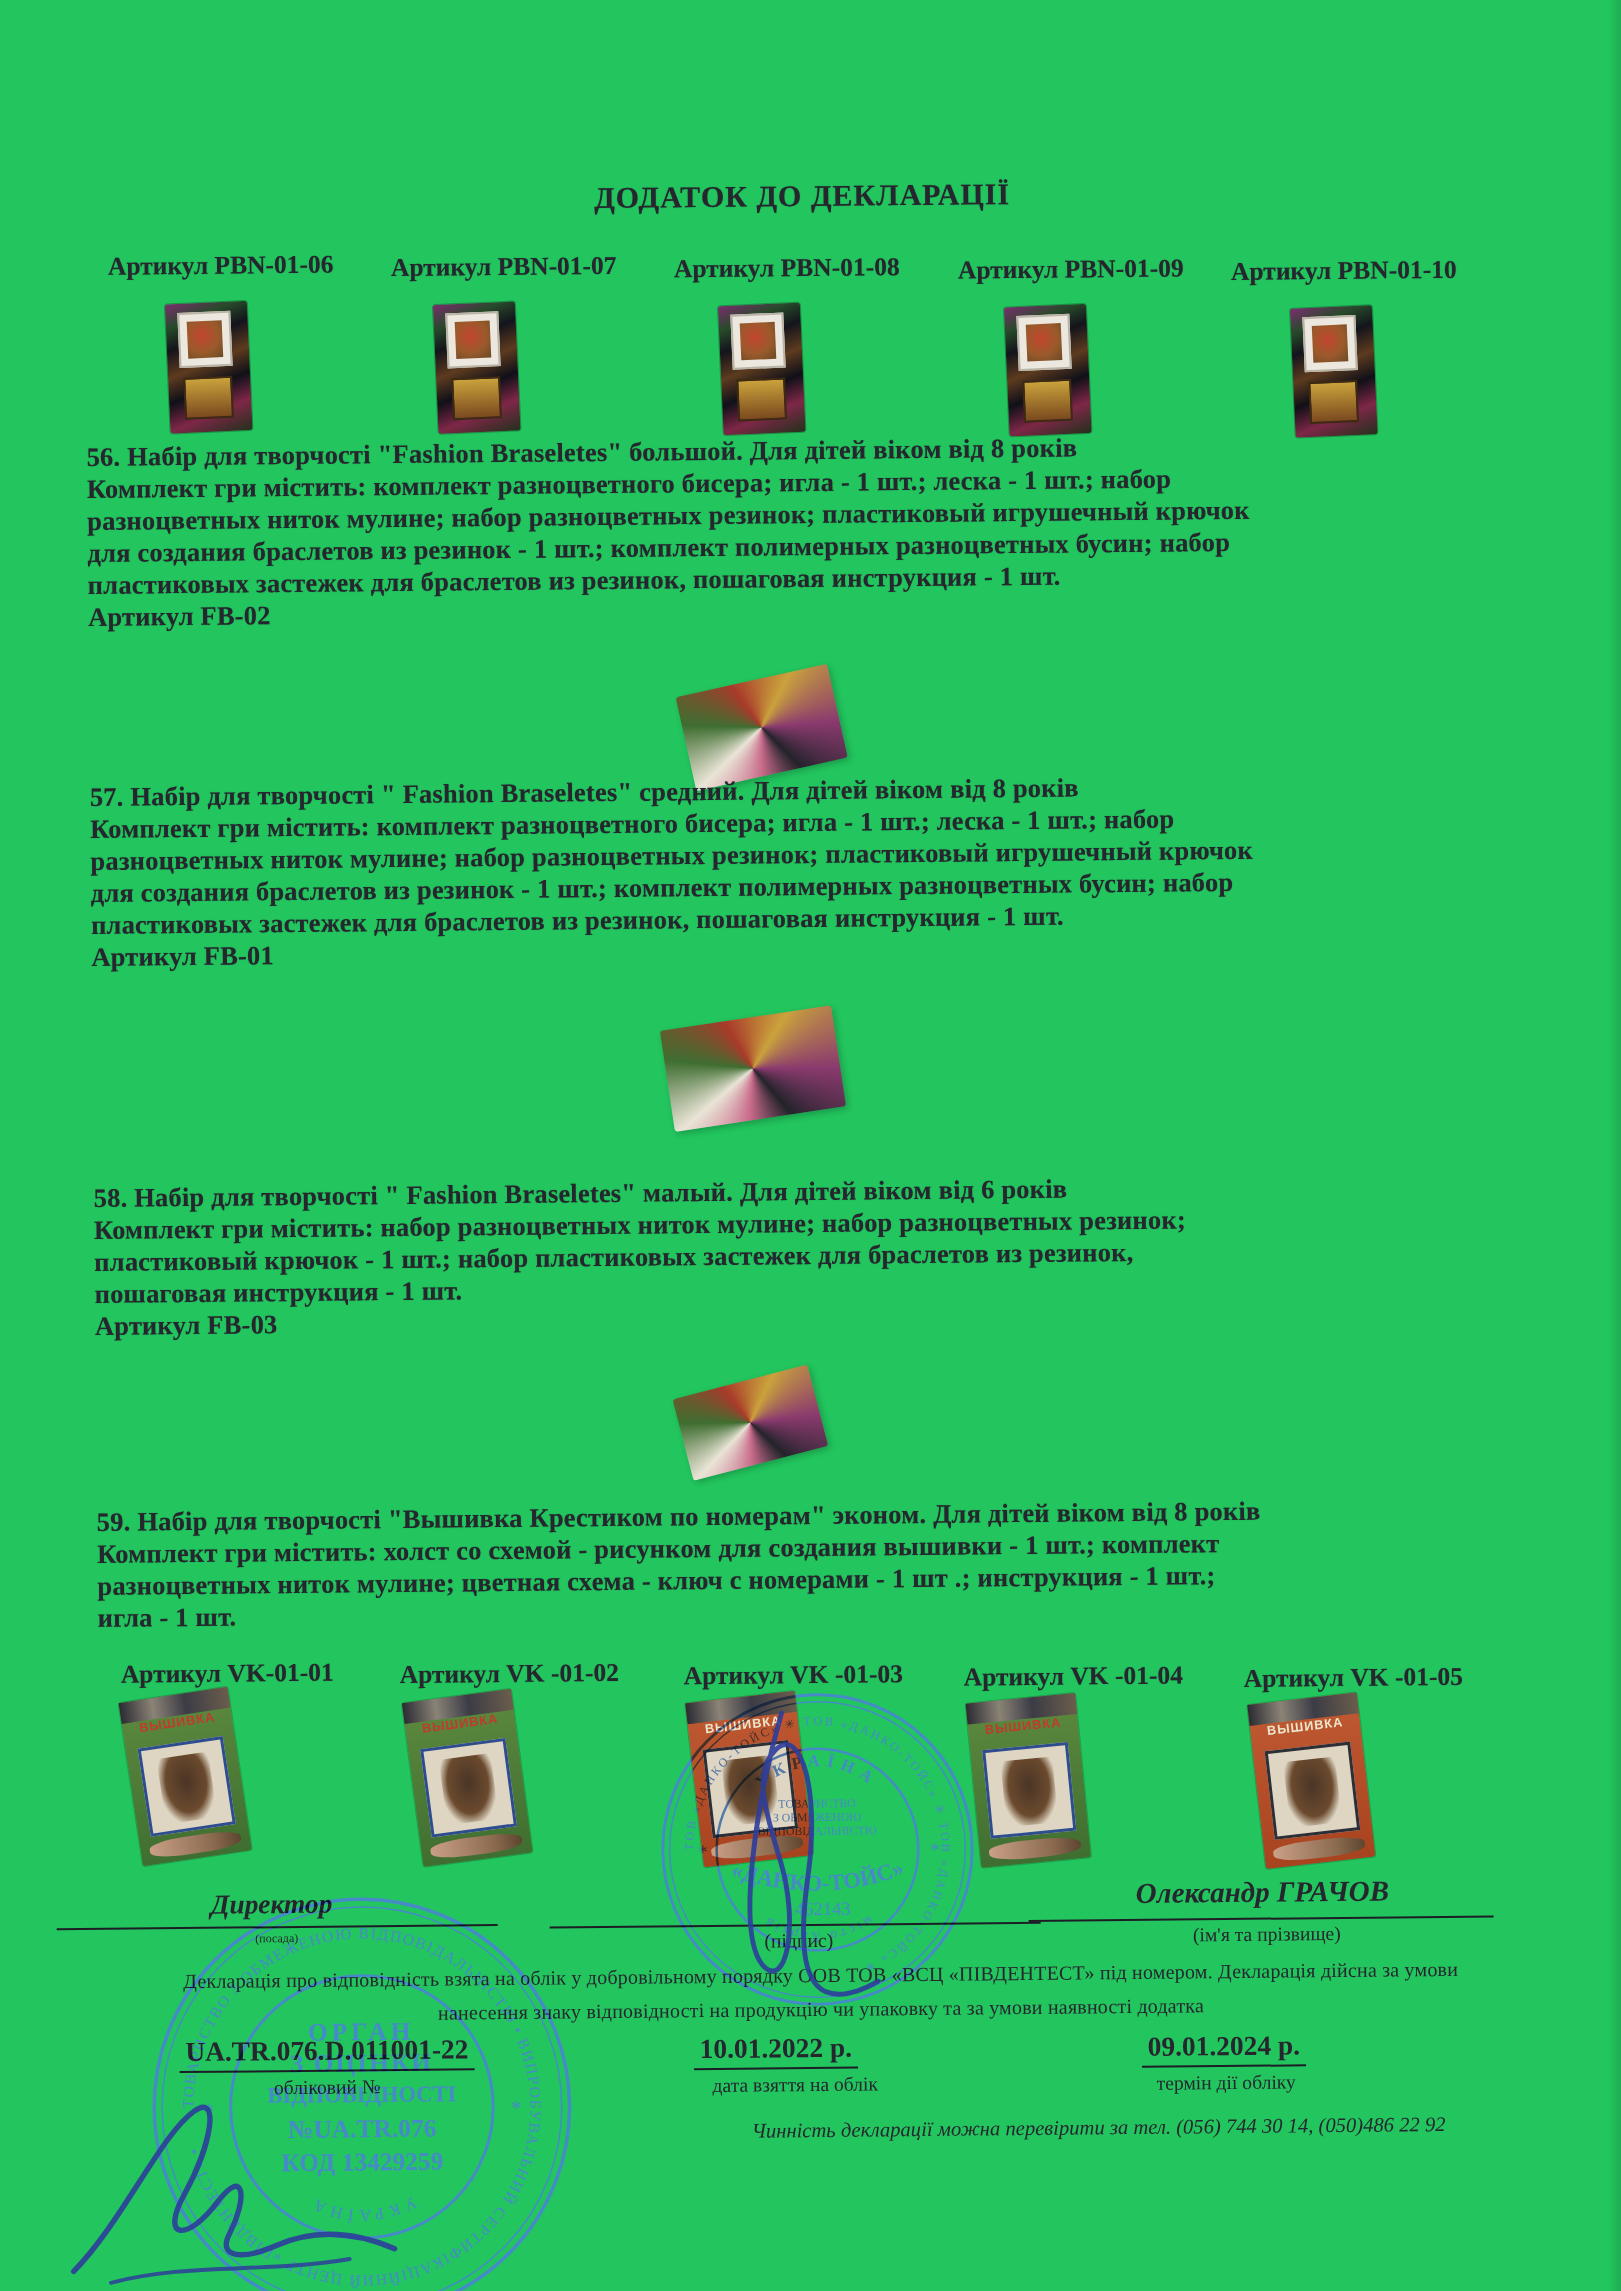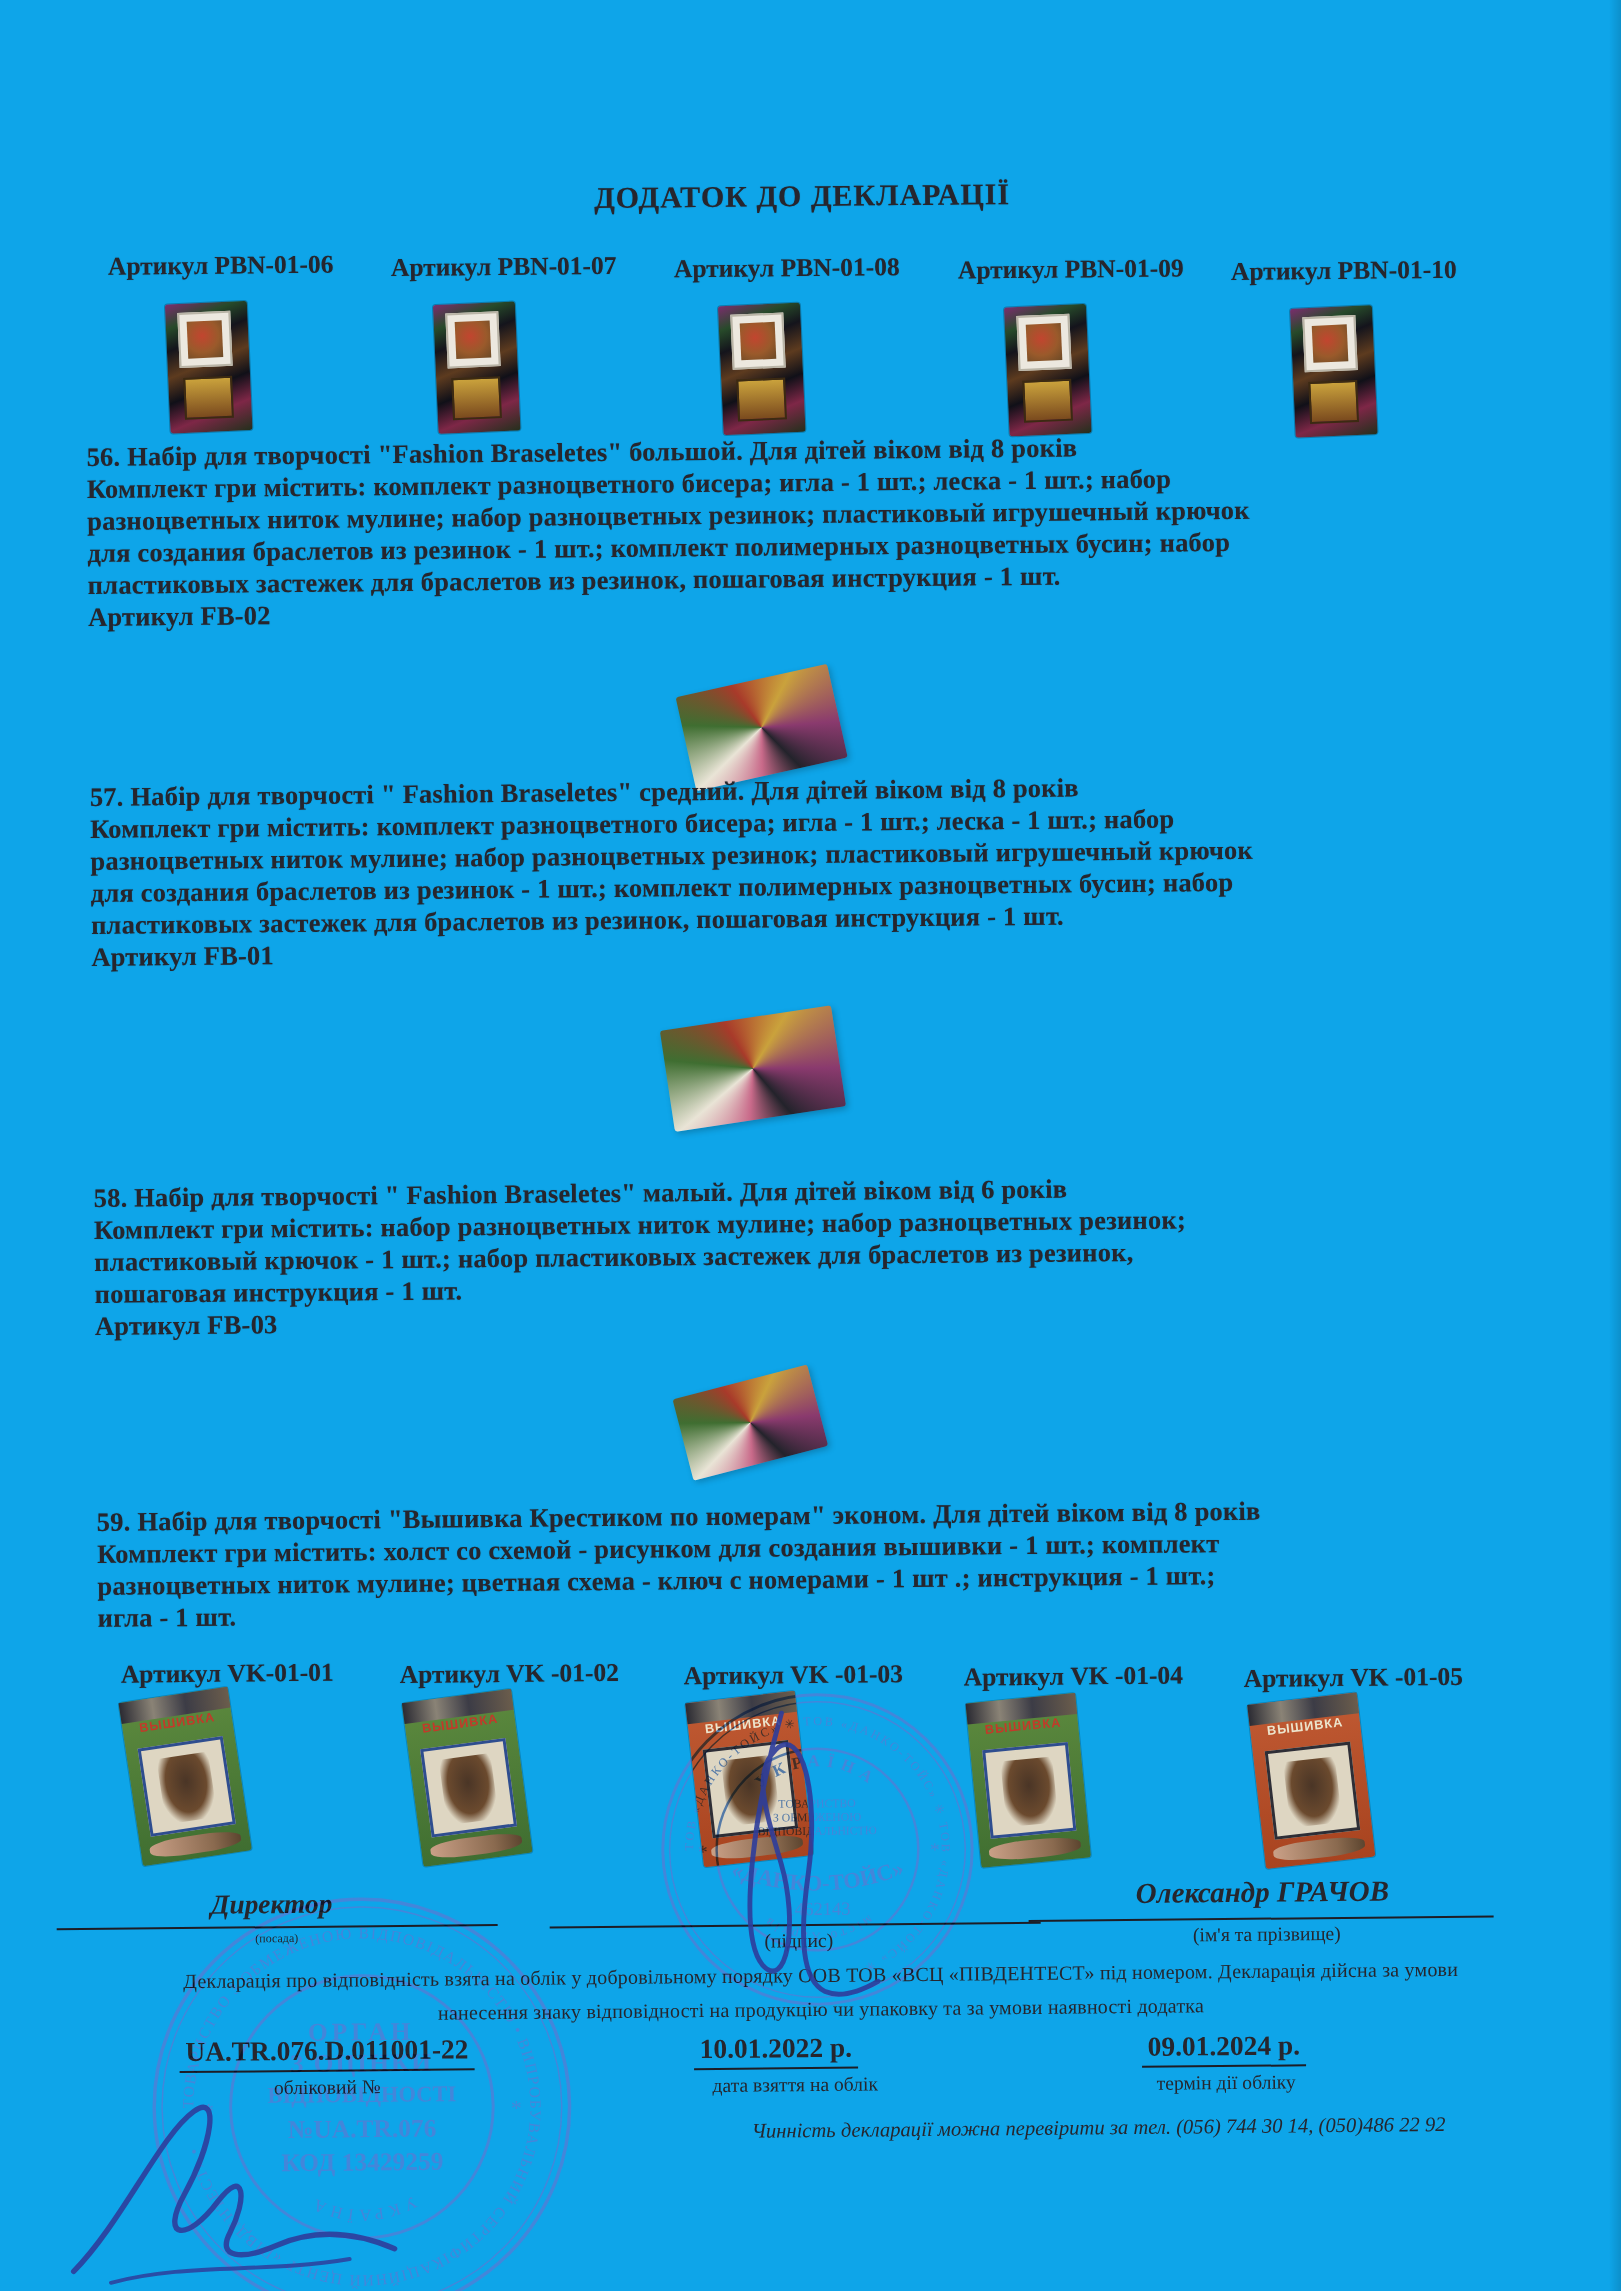--- a/index.html
+++ b/index.html
@@ -1,16 +1,16 @@
 <!DOCTYPE html>
 <html><head>
 <meta charset="utf-8">
 <style>
   html,body{margin:0;padding:0;background:#9a9a9a;}
-  .page{position:relative;width:1621px;height:2292px;margin:0 auto;background:#0ea5e9;
+  .page{position:relative;width:1621px;height:2292px;margin:0 auto;background:#22c55e;
         overflow:hidden;font-family:"Liberation Serif","DejaVu Serif",serif;color:#26262e;}
   .page::after{content:"";position:absolute;right:0;top:0;width:11.8px;height:100%;
         background:linear-gradient(90deg,rgba(0,0,0,0),rgba(0,0,0,.13));pointer-events:none;}
   .tilt{position:absolute;inset:0;transform:rotate(-0.55deg);transform-origin:50% 40%;}
   .abs{position:absolute;}
   .doc-title{font-weight:bold;font-size:30px;letter-spacing:1px;white-space:nowrap;
         transform:translateX(-50%);text-shadow:0 0 1px rgba(38,38,46,.45);}
   .artlabel{font-weight:bold;font-size:25.5px;white-space:nowrap;transform:translateX(-50%);
         text-shadow:0 0 1px rgba(38,38,46,.4);}
   .itemtext{font-weight:bold;font-size:26.5px;line-height:32px;letter-spacing:0.2px;width:1451px;

